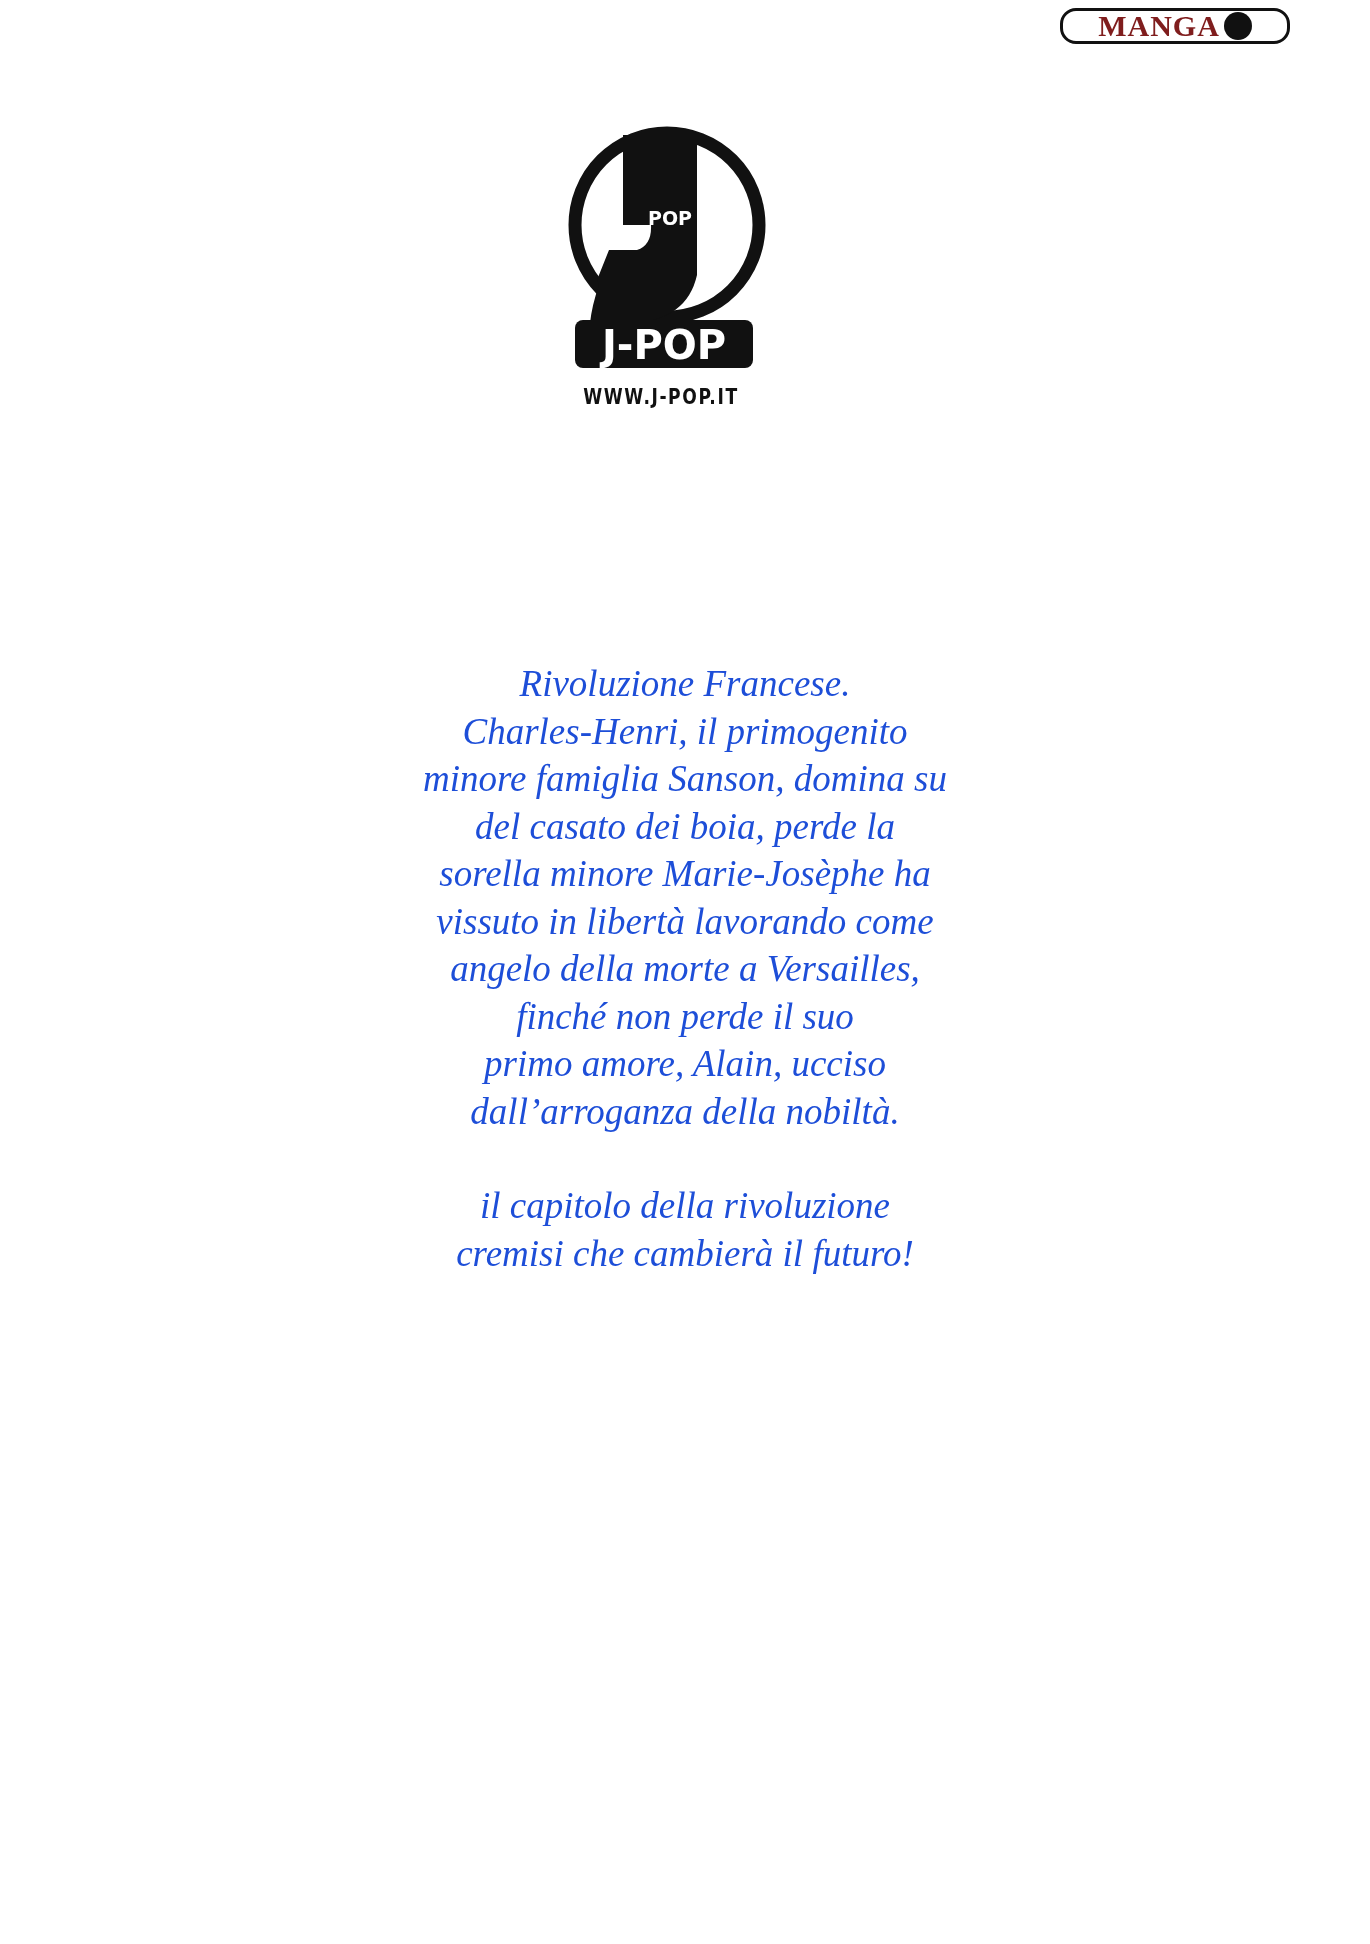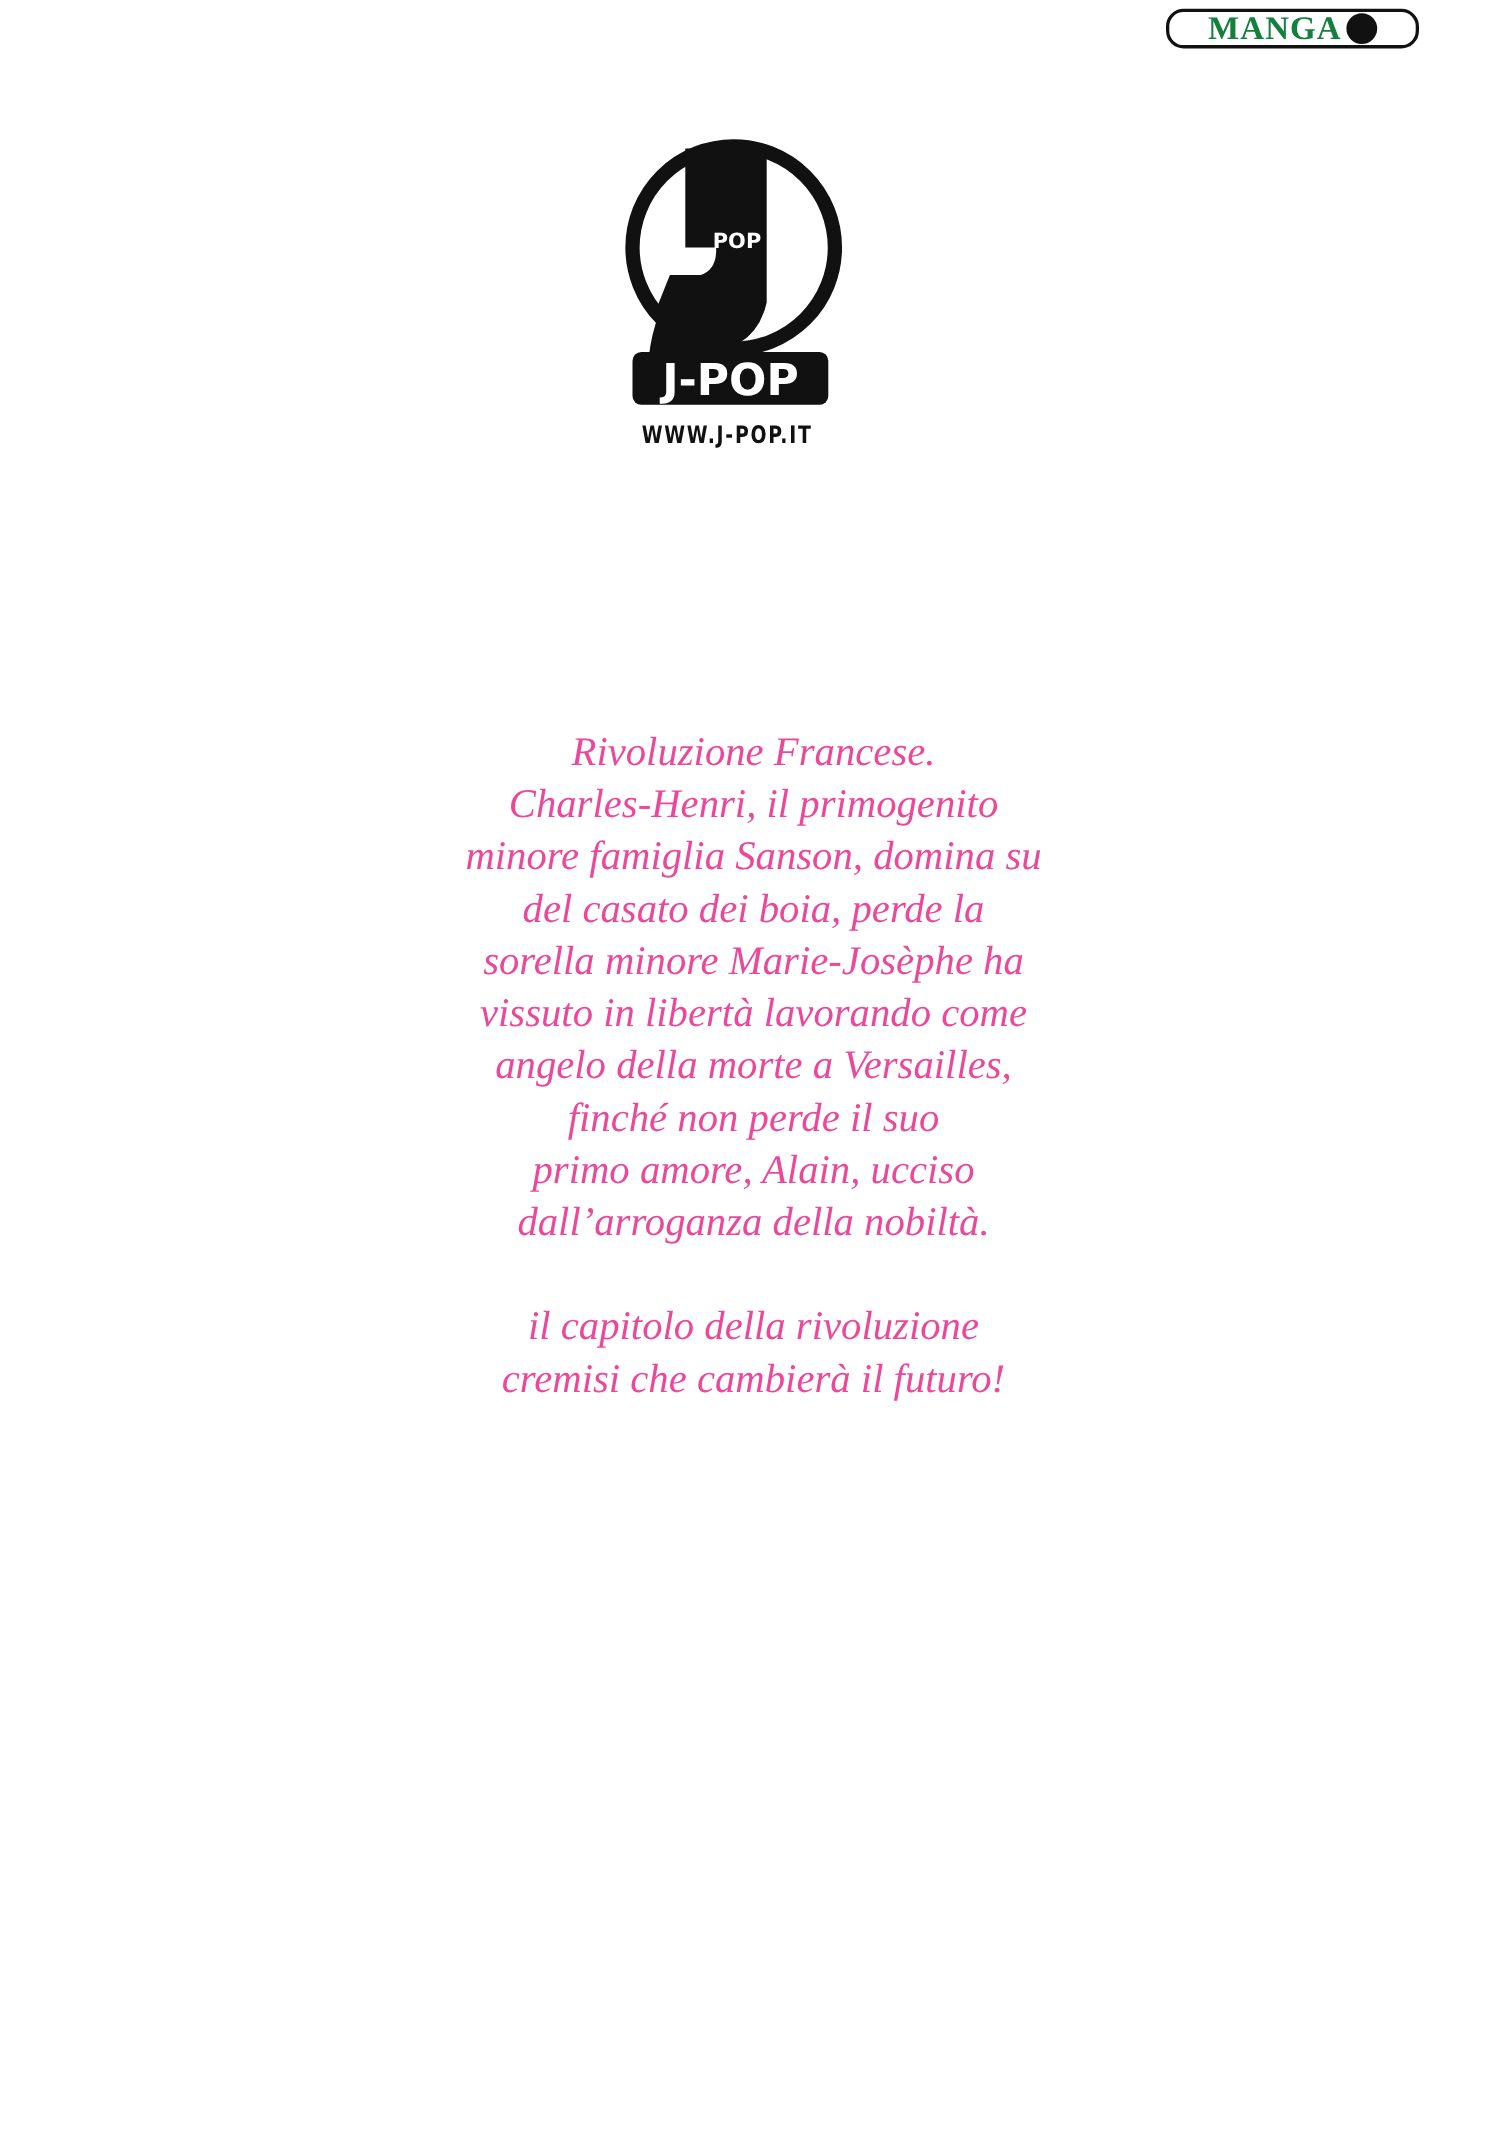--- a/index.html
+++ b/index.html
@@ -4,35 +4,35 @@
   <style>
     html, body { margin: 0; padding: 0; background: #ffffff; }
     body { width: 1370px; height: 1944px; position: relative; overflow: hidden; font-family: "Liberation Serif", serif; color: #111; }
 
     .manga-badge {
       position: absolute; left: 1060px; top: 8px; width: 230px; height: 36px;
       border: 3px solid #111; border-radius: 16px; box-sizing: border-box;
       display: flex; align-items: center; justify-content: center; gap: 4px;
     }
     .manga-badge .label {
-      font-family: "Liberation Serif", serif; font-weight: bold; font-size: 30px; letter-spacing: 1px; line-height: 1; color: #15803d;
+      font-family: "Liberation Serif", serif; font-weight: bold; font-size: 30px; letter-spacing: 1px; line-height: 1; color: #7f1d1d;
     }
     .manga-badge .dot { width: 28px; height: 28px; border-radius: 50%; background: #111; display: inline-block; }
 
     .logo { position: absolute; left: 537px; top: 125px; width: 260px; height: 290px; }
     .logo svg { display: block; }
     .logo-url {
       position: absolute; left: 583px; top: 384px; width: 200px; text-align: center;
       font-family: "DejaVu Sans", sans-serif; font-weight: bold; font-size: 22px; letter-spacing: 2px;
       transform: scaleX(0.78); transform-origin: left top; color: #111; white-space: nowrap;
     }
 
     .synopsis {
       position: absolute; left: 300px; top: 660px; width: 770px; text-align: center;
-      font-family: "Liberation Serif", serif; font-style: italic; font-size: 37px; line-height: 47.5px; color: #ec4899;
+      font-family: "Liberation Serif", serif; font-style: italic; font-size: 37px; line-height: 47.5px; color: #1d4ed8;
     }
     .synopsis .line { display: block; white-space: nowrap; }
     .synopsis .gap { display: block; height: 47px; }
   </style>
 </head>
 <body>
 
 <div class="manga-badge">
   <span class="label">MANGA</span>
   <span class="dot"></span>

